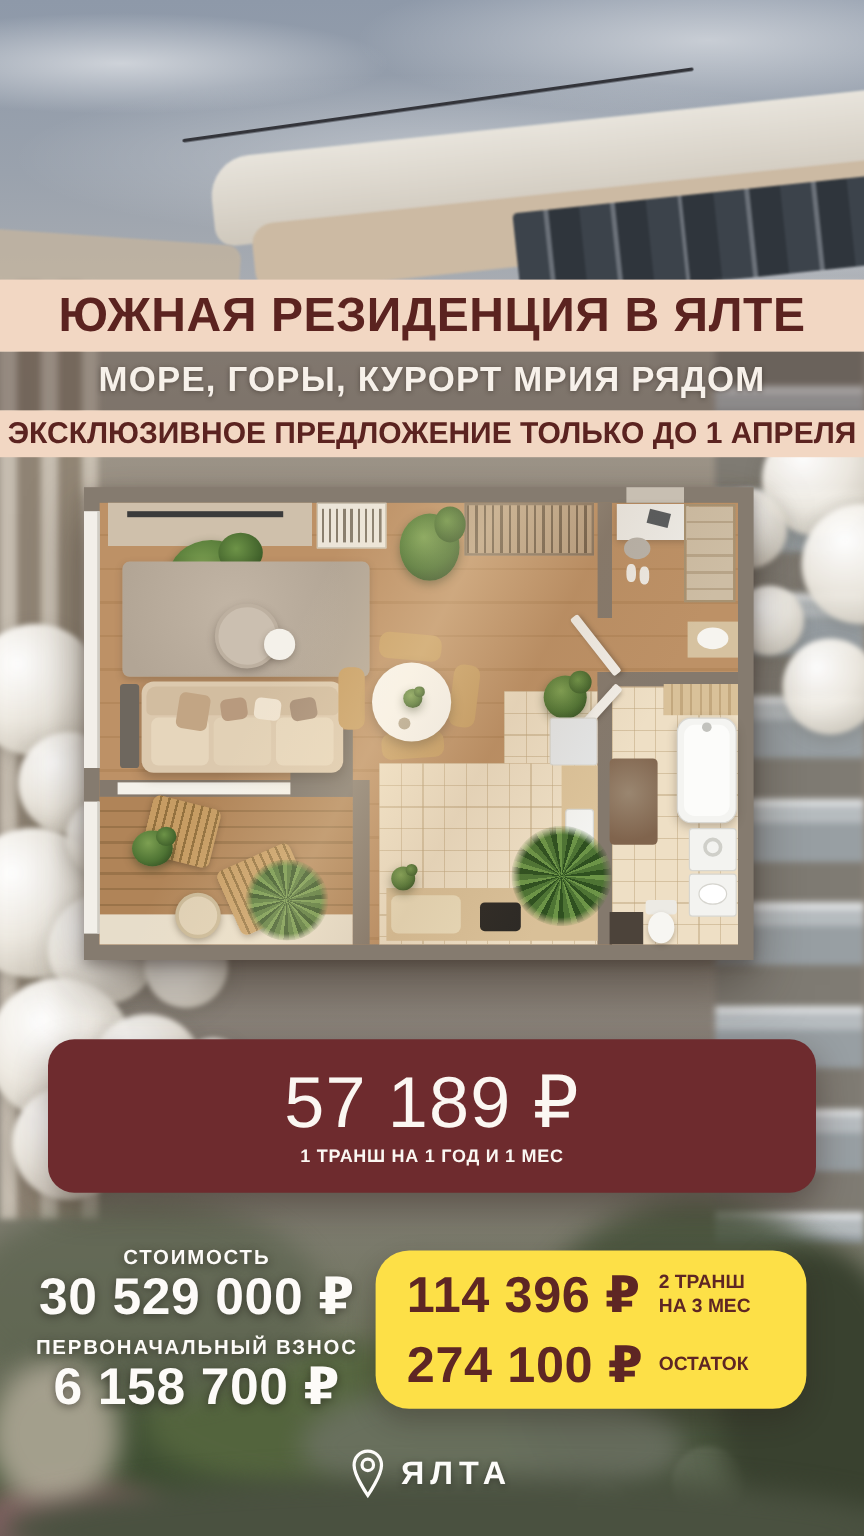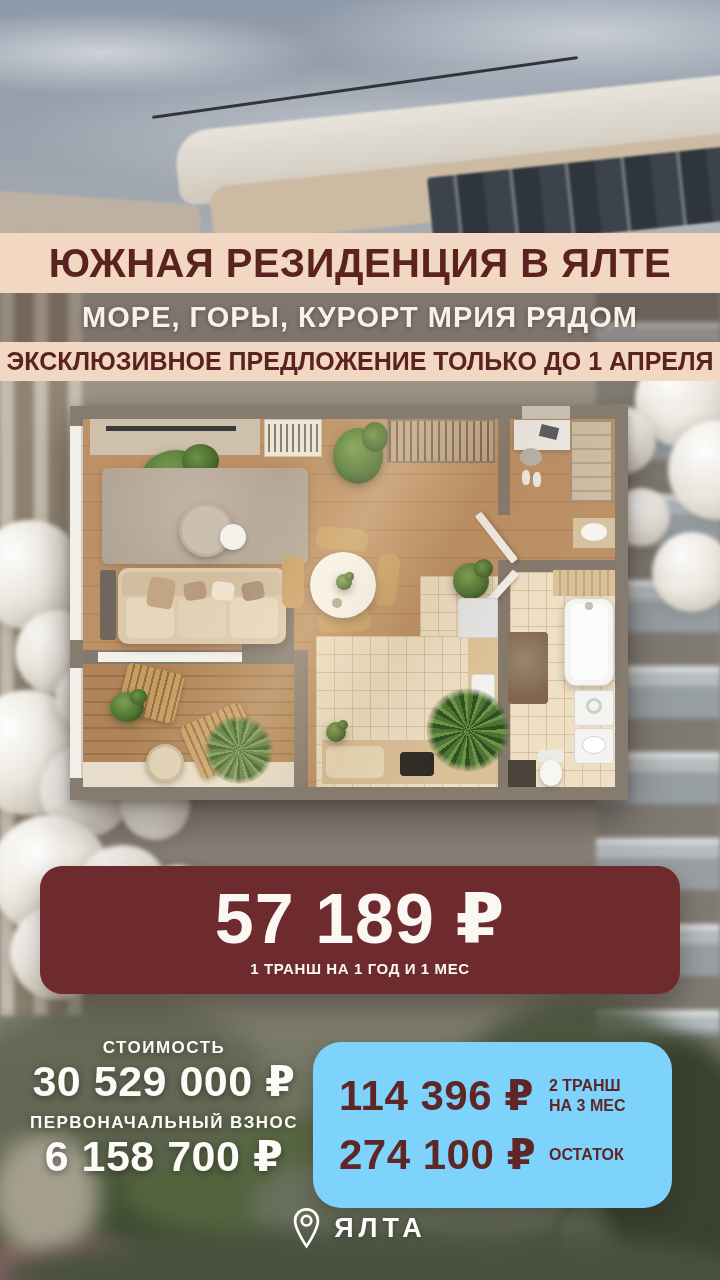--- a/index.html
+++ b/index.html
@@ -38,32 +38,32 @@
   .band-cream { background:#f2d7c3; color:#5b2320; }
   .band-dark  { background:rgba(72,56,50,.38); color:#f7f1ea; text-shadow:0 1px 4px rgba(40,30,25,.45); }
   .band1 { top:233px; height:60px; font-size:40px; font-weight:bold; letter-spacing:.5px; }
   .band2 { top:293px; height:49px; font-size:29px; font-weight:bold; letter-spacing:1px; }
   .band3 { top:342px; height:39px; font-size:25px; font-weight:bold; }
 
   
   .price-banner { left:40px; top:866px; width:640px; height:128px; background:#6e2b2e;
     border-radius:22px; box-shadow:0 12px 28px rgba(40,22,18,.4);
     display:flex; flex-direction:column; align-items:center; justify-content:center; color:#fbf7f2; }
-  .price-amount { font-size:70px; font-weight:bold; line-height:1; letter-spacing:1px; }
+  .price-amount { font-size:60px; font-weight:normal; line-height:1; letter-spacing:1px; }
   .price-note { margin-top:6px; font-size:15px; font-weight:bold; letter-spacing:.6px; }
 
   
   .pricing { left:18px; top:1038px; width:292px; display:flex; flex-direction:column; align-items:center;
     color:#fdfbf8; text-shadow:0 2px 7px rgba(30,25,20,.55); }
   .p-label { font-size:17px; font-weight:bold; letter-spacing:1.5px; }
   .p-value { font-size:43px; font-weight:bold; letter-spacing:.5px; line-height:1.08; white-space:nowrap; }
   .p-gap { height:9px; }
 
   
-  .tranche-card { left:313px; top:1042px; width:359px; height:166px; background:#7dd3fc;
+  .tranche-card { left:313px; top:1042px; width:359px; height:132px; background:#fde047;
     border-radius:28px; box-shadow:0 10px 22px rgba(40,30,25,.32);
     display:flex; flex-direction:column; justify-content:center; gap:10px; padding:0 0 0 26px; box-sizing:border-box; }
   .t-row { display:flex; align-items:center; }
   .t-amount { width:200px; font-size:42px; font-weight:bold; color:#5e2624; letter-spacing:.5px; white-space:nowrap; }
   .t-label { margin-left:10px; font-size:16px; font-weight:bold; color:#5e2624; line-height:1.2; }
 
   
   .location { left:0; top:1200px; width:720px; height:56px; display:flex; align-items:center; justify-content:center; gap:14px;
     color:#fdfcfa; text-shadow:0 1px 5px rgba(30,30,25,.45); }
   .loc-text { font-size:27px; letter-spacing:5px; font-weight:bold; }

